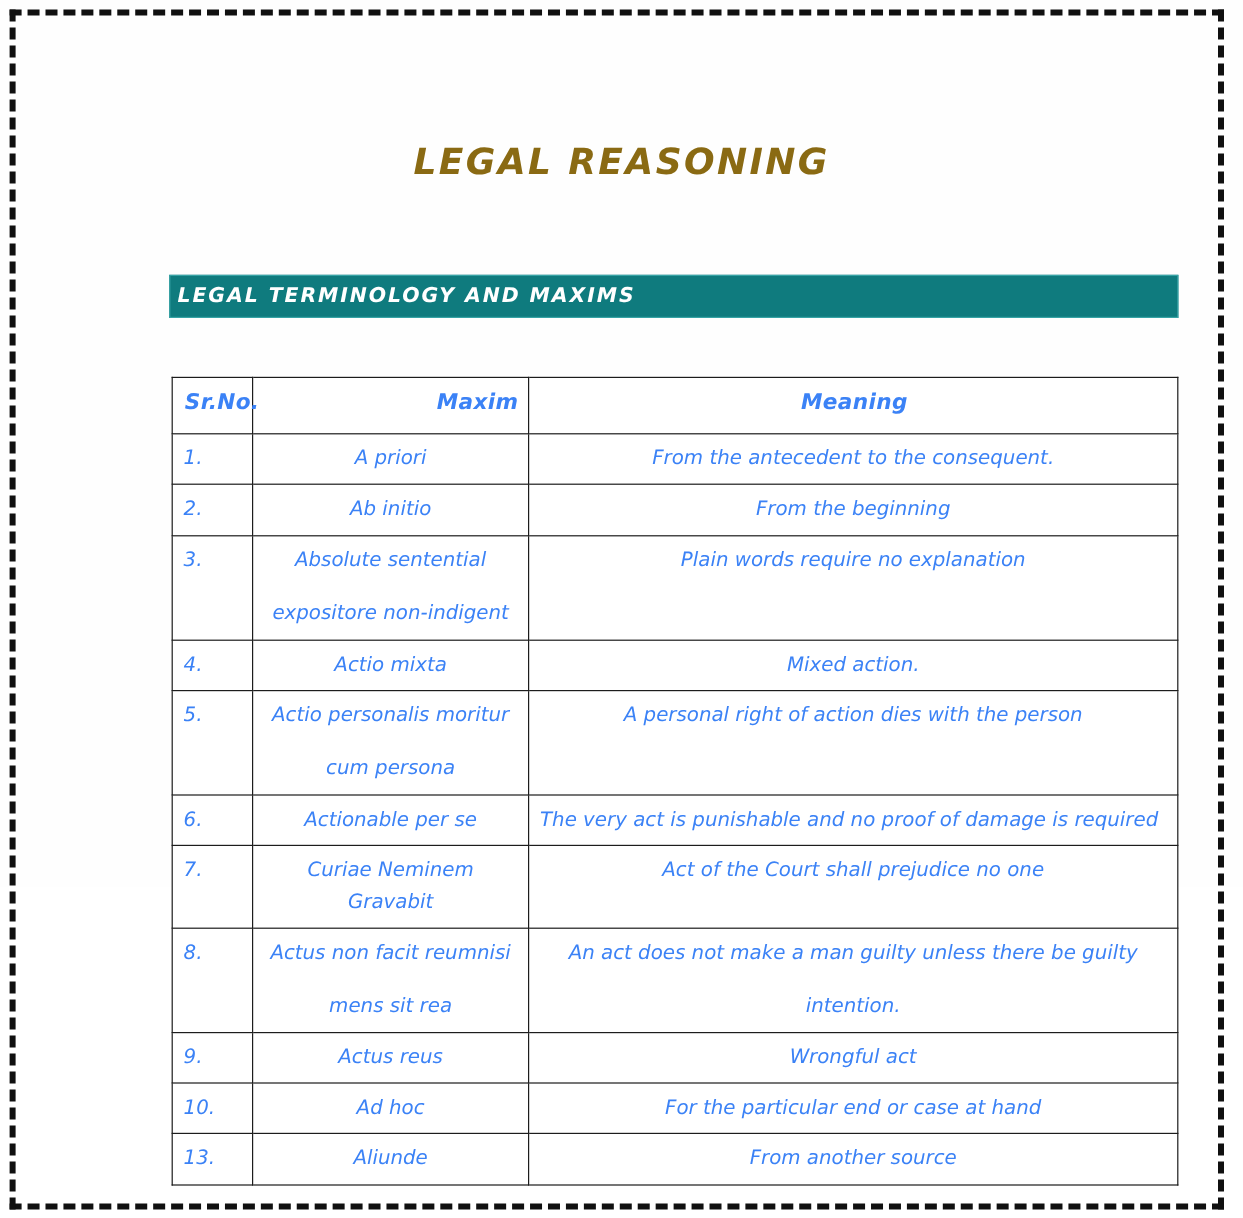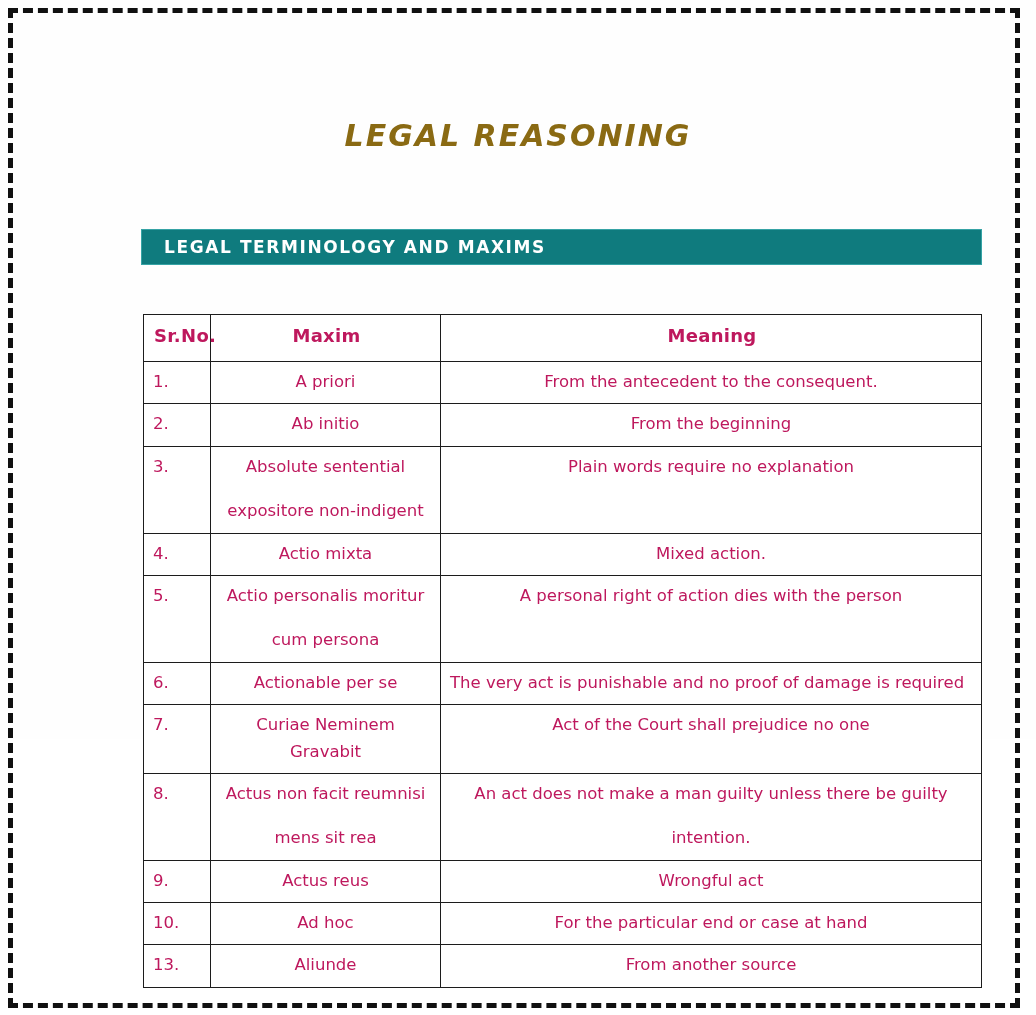--- a/index.html
+++ b/index.html
@@ -61,22 +61,23 @@
     border: 1px solid #36a3a5;
     box-sizing: border-box;
     display: flex;
     align-items: center;
   }
   #section-bar-label {
     color: #ffffff;
     font-family: "DejaVu Sans", sans-serif;
     font-size: 17px;
     font-weight: bold;
+    font-style: italic;
     letter-spacing: 1.6px;
-    padding-left: 22px;
+    padding-left: 6px;
     white-space: nowrap;
   }
 
   
   #maxims-table {
     position: absolute;
     left: 143px;
     top: 314px;
     width: 838px;
     border-collapse: collapse;
@@ -85,33 +86,34 @@
   }
   #maxims-table col.c-sr    { width: 67px; }
   #maxims-table col.c-max   { width: 230px; }
   #maxims-table col.c-mean  { width: 541px; }
 
   #maxims-table th,
   #maxims-table td {
     border: 1.6px solid #1c1c1c;
     vertical-align: top;
     font-family: "DejaVu Sans", sans-serif;
-    color: #be185d;
+    font-style: italic;
+    color: #3b82f6;
     background: #ffffff;
   }
 
   #maxims-table thead th {
     font-weight: bold;
     font-size: 18px;
     padding: 10px 8px 10px 10px;
     height: 26px;
     letter-spacing: 0.3px;
   }
   th.h-sr   { text-align: left;   padding-left: 10px; }
-  th.h-max  { text-align: center;   padding-left: 22px; }
+  th.h-max  { text-align: right;   padding-left: 22px; }
   th.h-mean { text-align: center; }
 
   #maxims-table tbody td {
     font-size: 16.5px;
     line-height: 1.60;
     padding: 7px 9px 8px 9px;
   }
   td.d-sr   { padding-left: 10px; white-space: nowrap; }
   td.d-max  { padding-left: 12px; }
   td.d-mean { padding-left: 10px; padding-right: 12px; }

